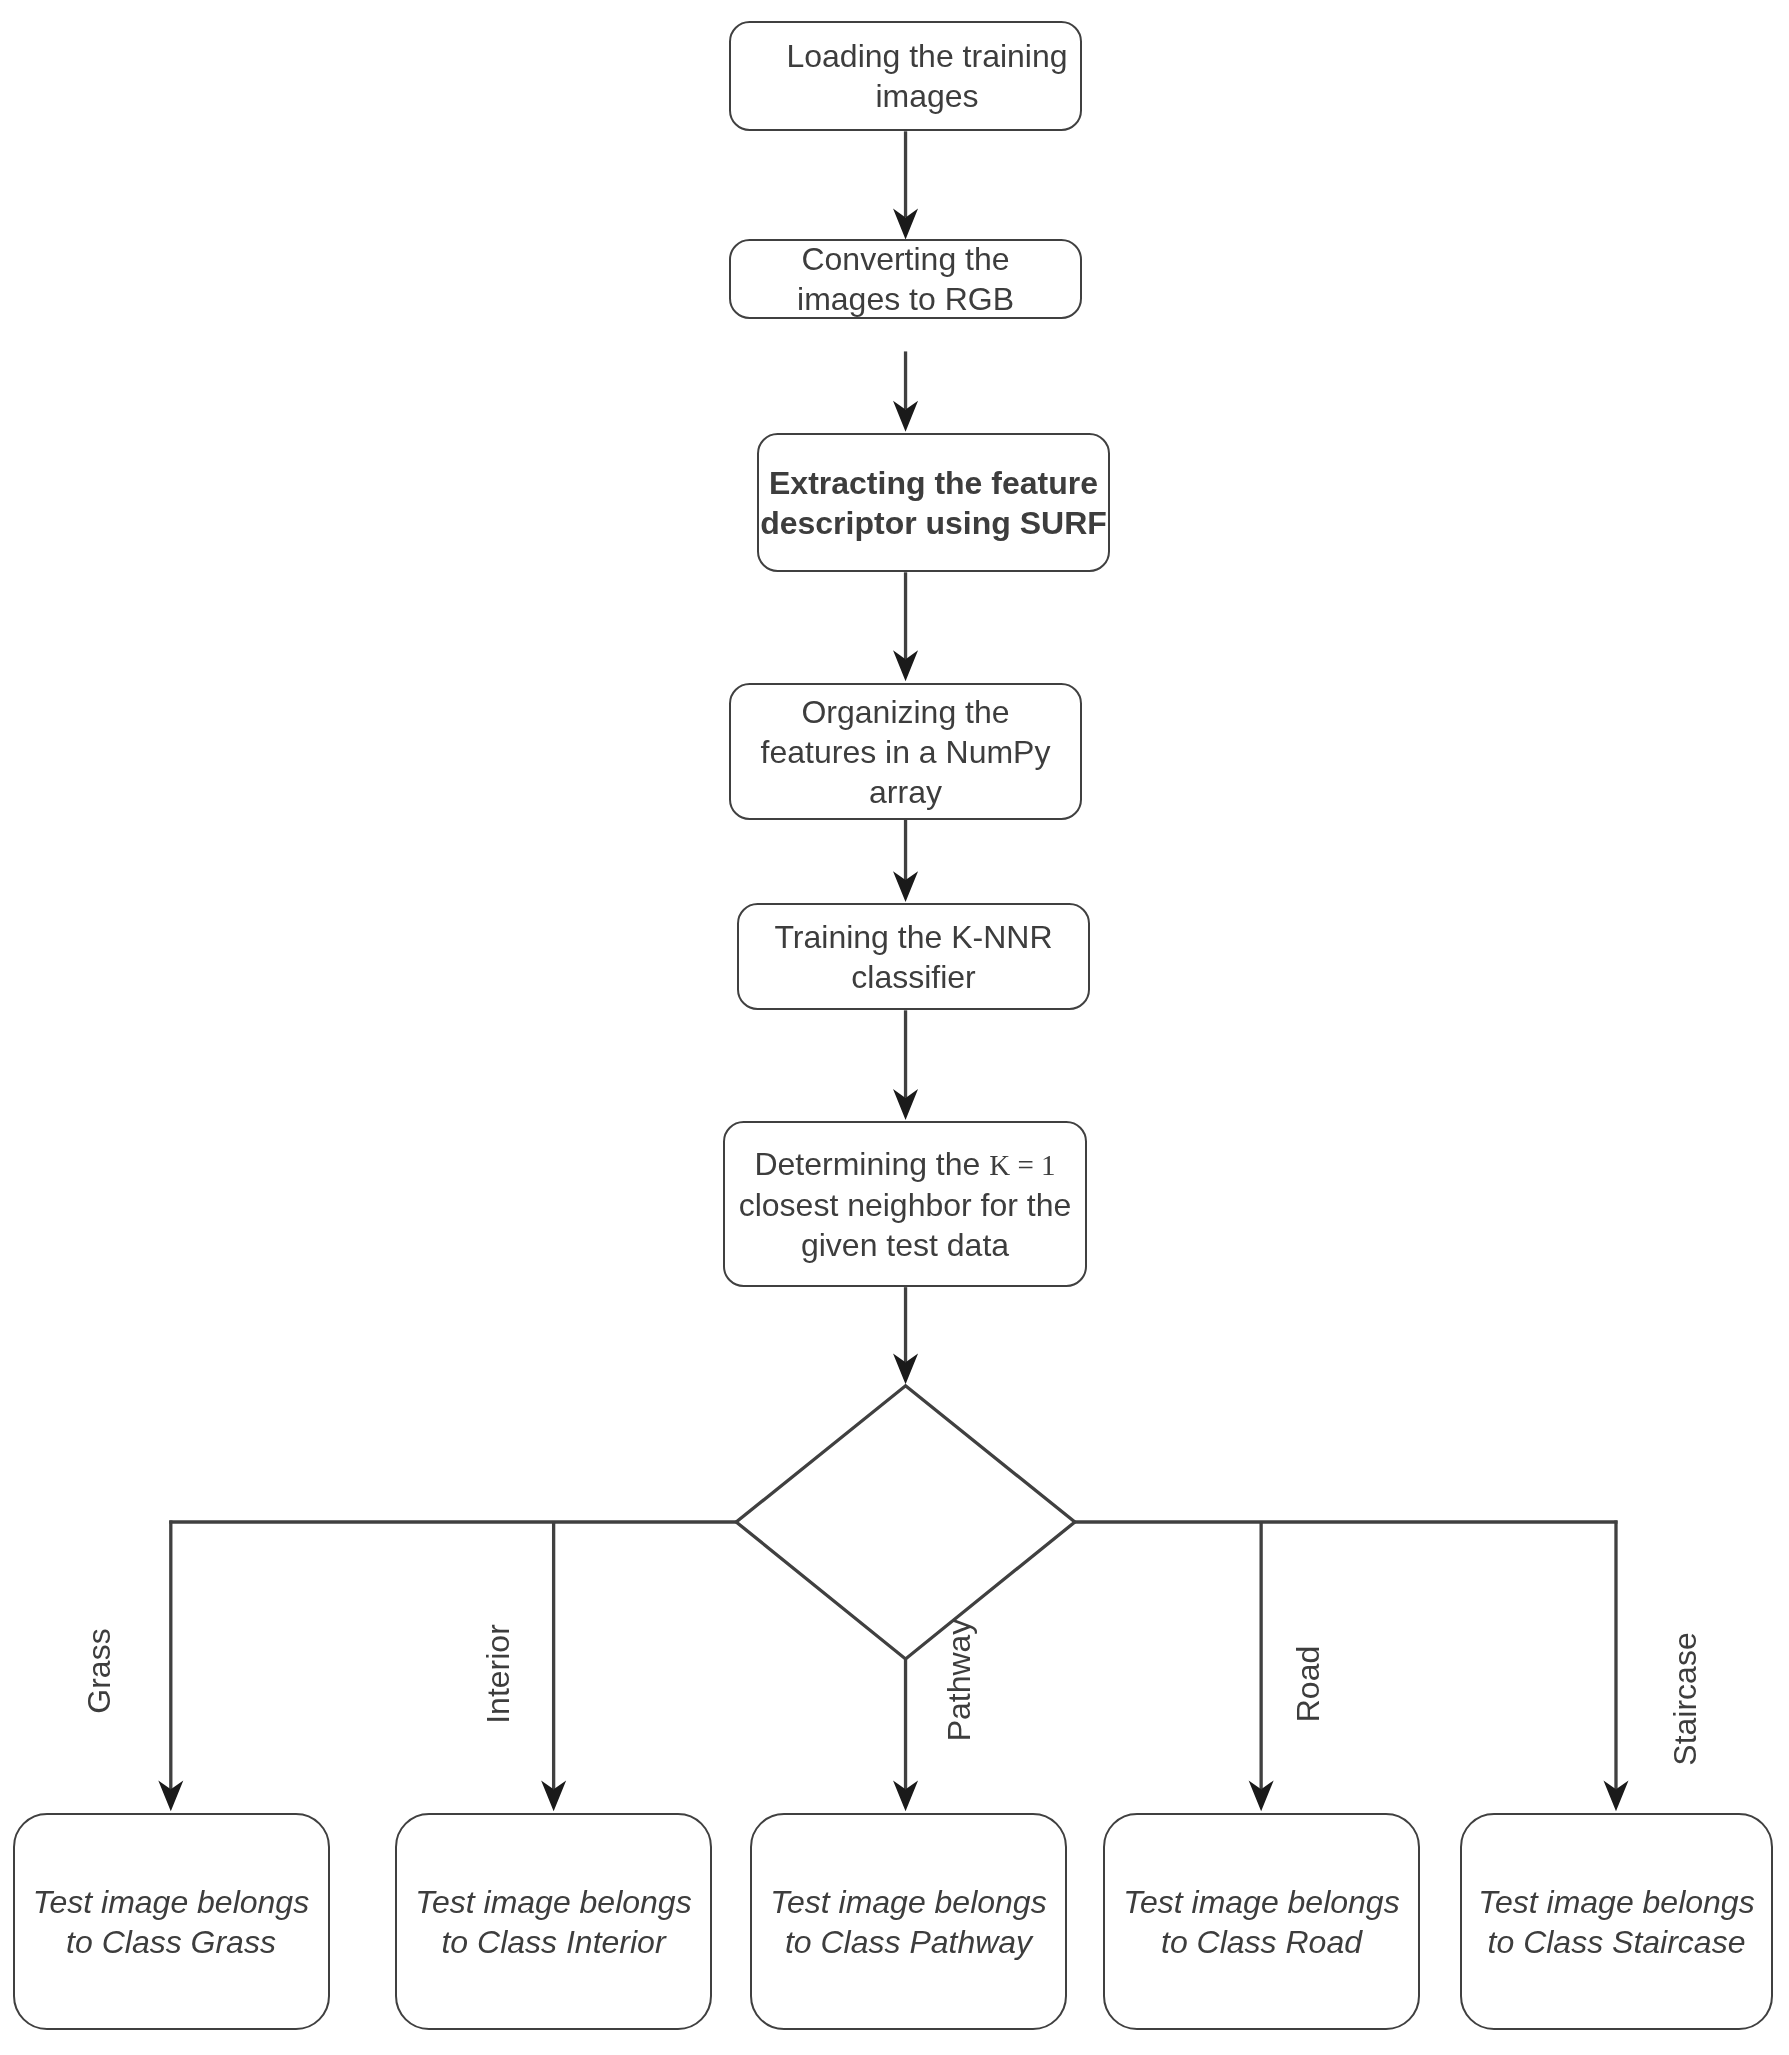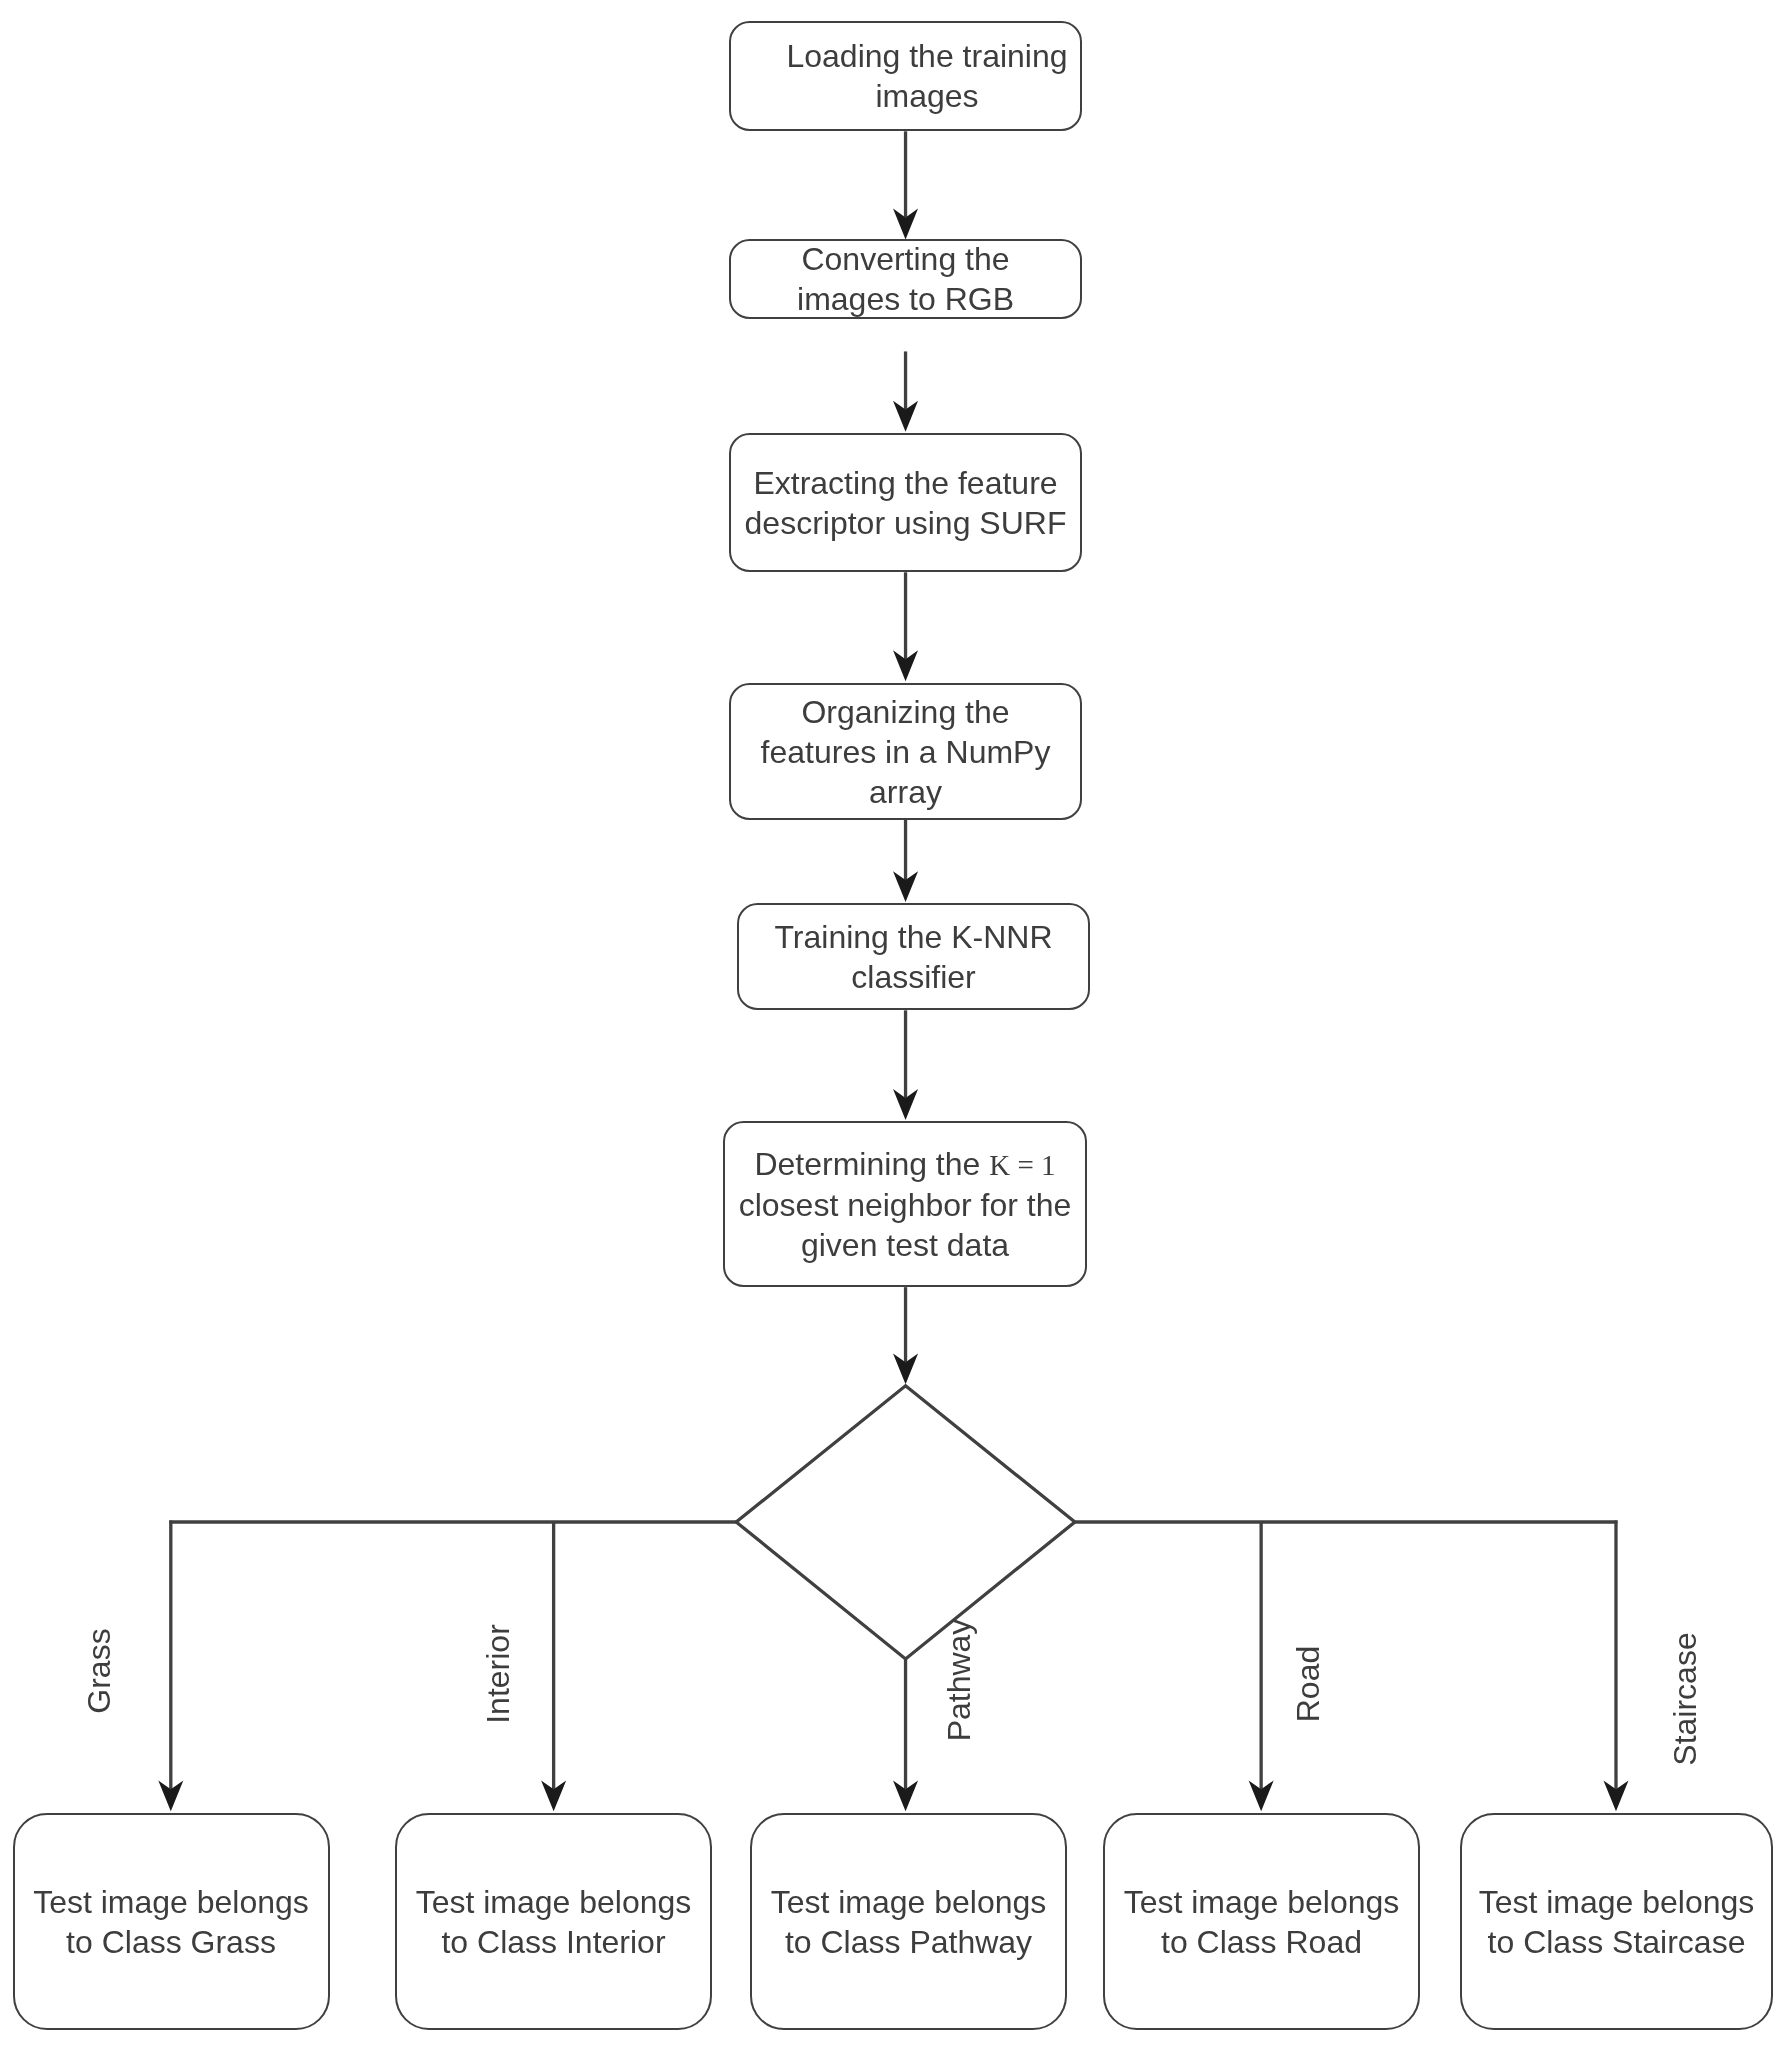--- a/index.html
+++ b/index.html
@@ -32,20 +32,21 @@
     flex-direction: column;
     justify-content: center;
     align-items: center;
     text-align: center;
     font-size: 32px;
     line-height: 40px;
   }
   .pbox .line { white-space: nowrap; }
   .result {
     border-radius: 34px;
+    font-style: italic;
   }
   .math {
     font-family: "Liberation Serif", serif;
     font-size: 29px;
     margin-top: 24px;
   }
   .dlabel {
     position: absolute;
     text-align: center;
     font-size: 32px;
@@ -53,21 +54,21 @@
   }
   .vlabel {
     position: absolute;
     white-space: nowrap;
     font-size: 32px;
     transform: translate(-50%, -50%) rotate(-90deg);
   }
   
   #b1 { left:  729px; top:   20.6px; width: 353px; height: 110px; padding-left: 43px; }
   #b2 { left:  729px; top:  239px; width: 353px; height: 80px; }
-  #b3 { left:  729px; top:  433px; width: 353px; height: 139px; }
+  #b3 { left:  757px; top:  433px; width: 353px; height: 139px; font-weight: bold; }
   #b4 { left:  729px; top:  683px; width: 353px; height: 137px; }
   #b5 { left:  729px; top: 903px; width: 353px; height: 107px; margin-left: 8px; }
   #b6 { left:  723px; top: 1121px; width: 364px; height: 166px; }
   #dtext { left: 758px; top: 1476px; width: 295px; }
   #lbl-grass     { left:  99px; top: 1671px; }
   #lbl-interior  { left:  498px; top: 1674px; }
   #lbl-pathway   { left: 959px; top: 1680px; }
   #lbl-road      { left: 1308px; top: 1684px; }
   #lbl-staircase { left: 1685px; top: 1699px; }
   #r1 { left:   12.5px; top: 1813px; width: 317px; height: 217px; }

